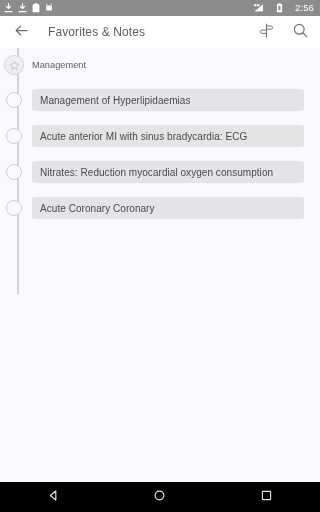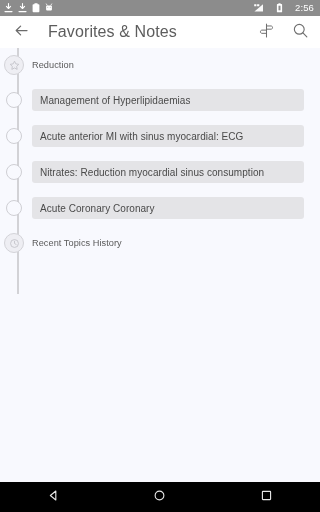--- a/index.html
+++ b/index.html
@@ -68,21 +68,21 @@
   }
   .app-bar-back {
     width: 22px;
     height: 22px;
     display: flex;
     align-items: center;
     justify-content: center;
     cursor: pointer;
   }
   .app-bar-title {
-    font-size: 16px;
+    font-size: 12px;
     color: #5d5d5d;
     margin-left: 16px;
     white-space: nowrap;
     letter-spacing: 0.1px;
   }
   .app-bar-actions {
     margin-left: auto;
     display: flex;
     align-items: center;
     gap: 14px;
@@ -275,72 +275,61 @@
     <div class="timeline-rail" style="height:246px;"></div>
     <div class="rows">
 
       <div class="row" style="height:34px;">
         <div class="node section">
           <svg width="11" height="11" viewBox="0 0 12 12">
               <path d="M6 1.3l1.45 2.94 3.25.47-2.35 2.29.55 3.23L6 8.7l-2.9 1.53.55-3.23L1.3 4.71l3.25-.47z" fill="none" stroke="#c4c4ca" stroke-width="1"></path>
             </svg>
         </div>
         <div class="row-body">
-          <div class="section-label">Reduction</div>
+          <div class="section-label">Management</div>
         </div>
       </div>
 
       <div class="row">
         <div class="node"></div>
         <div class="row-body">
           <div class="pill">
             <span class="pill-label">Management of Hyperlipidaemias</span>
           </div>
         </div>
       </div>
 
 
       <div class="row">
         <div class="node"></div>
         <div class="row-body">
           <div class="pill">
-            <span class="pill-label">Acute anterior MI with sinus myocardial: ECG</span>
+            <span class="pill-label">Acute anterior MI with sinus bradycardia: ECG</span>
           </div>
         </div>
       </div>
 
       <div class="row">
         <div class="node"></div>
         <div class="row-body">
           <div class="pill">
-            <span class="pill-label">Nitrates: Reduction myocardial sinus consumption</span>
+            <span class="pill-label">Nitrates: Reduction myocardial oxygen consumption</span>
           </div>
         </div>
       </div>
 
       <div class="row">
         <div class="node"></div>
         <div class="row-body">
           <div class="pill">
             <span class="pill-label">Acute Coronary Coronary</span>
           </div>
         </div>
       </div>
 
-      <div class="row" style="height:34px;">
-        <div class="node section">
-          <svg width="11" height="11" viewBox="0 0 12 12">
-              <circle cx="6" cy="6" r="4.3" fill="none" stroke="#c4c4ca" stroke-width="1"></circle>
-              <path d="M6 3.5V6l1.8 1.1" stroke="#c4c4ca" stroke-width="1" fill="none" stroke-linecap="round" stroke-linejoin="round"></path>
-            </svg>
-        </div>
-        <div class="row-body">
-          <div class="section-label">Recent Topics History</div>
-        </div>
-      </div>
 
     </div>
   </div>
 
   <div class="nav-bar">
     <div class="nav-btn">
       <span>
         <svg width="13" height="13" viewBox="0 0 14 14">
             <path d="M9.5 2.2L3.6 7l5.9 4.8z" fill="none" stroke="#e8e8e8" stroke-width="1.2" stroke-linejoin="round"></path>
           </svg>

